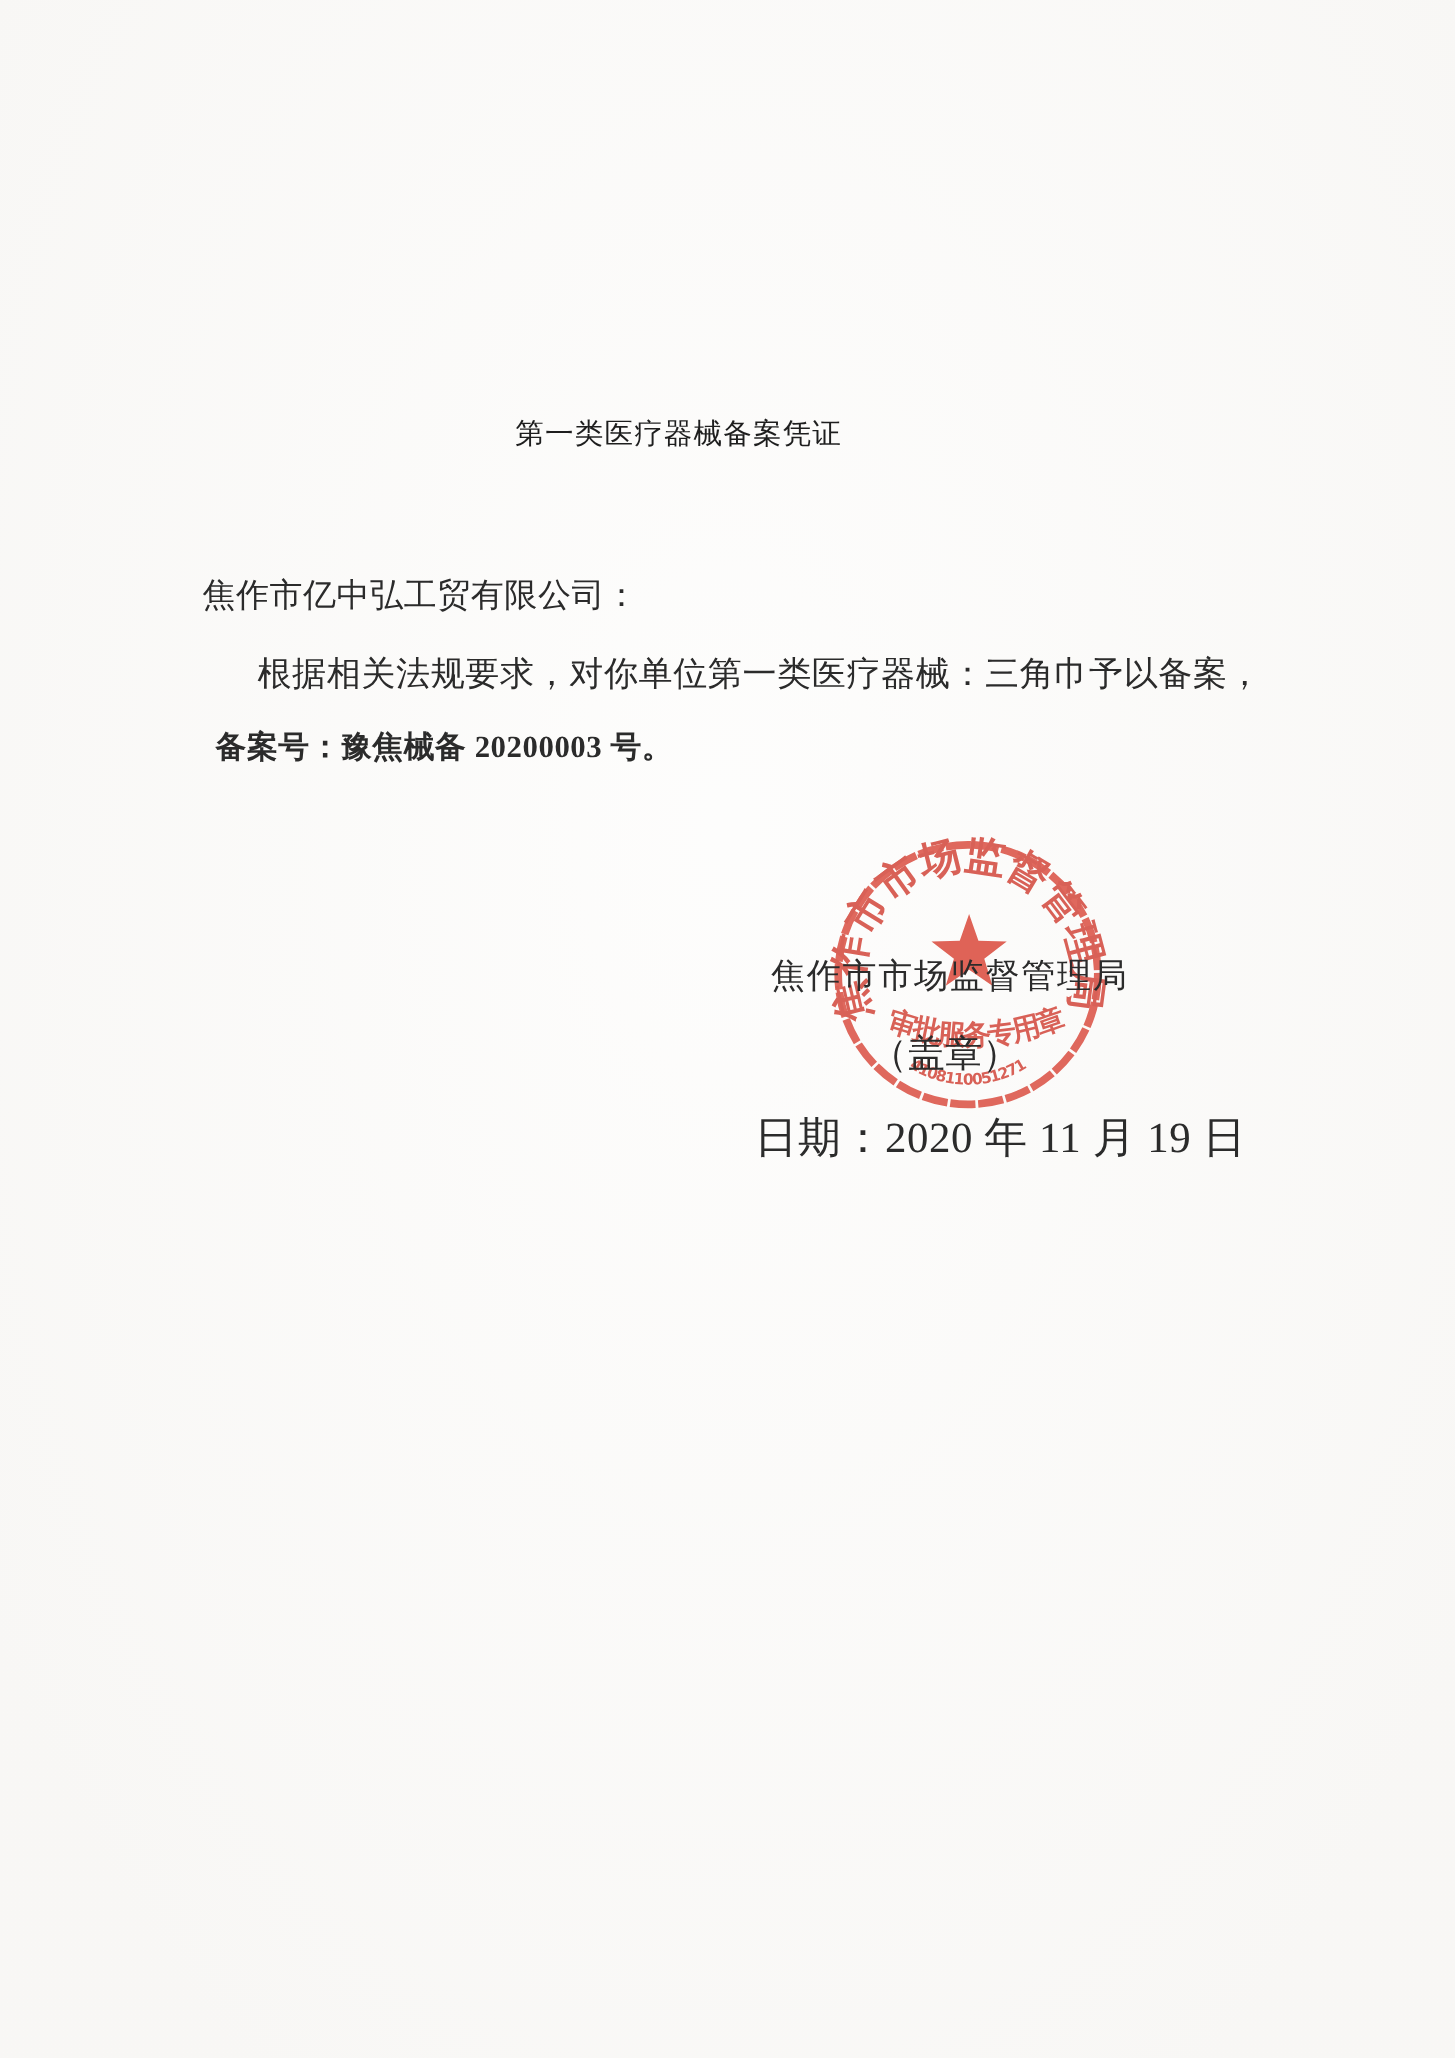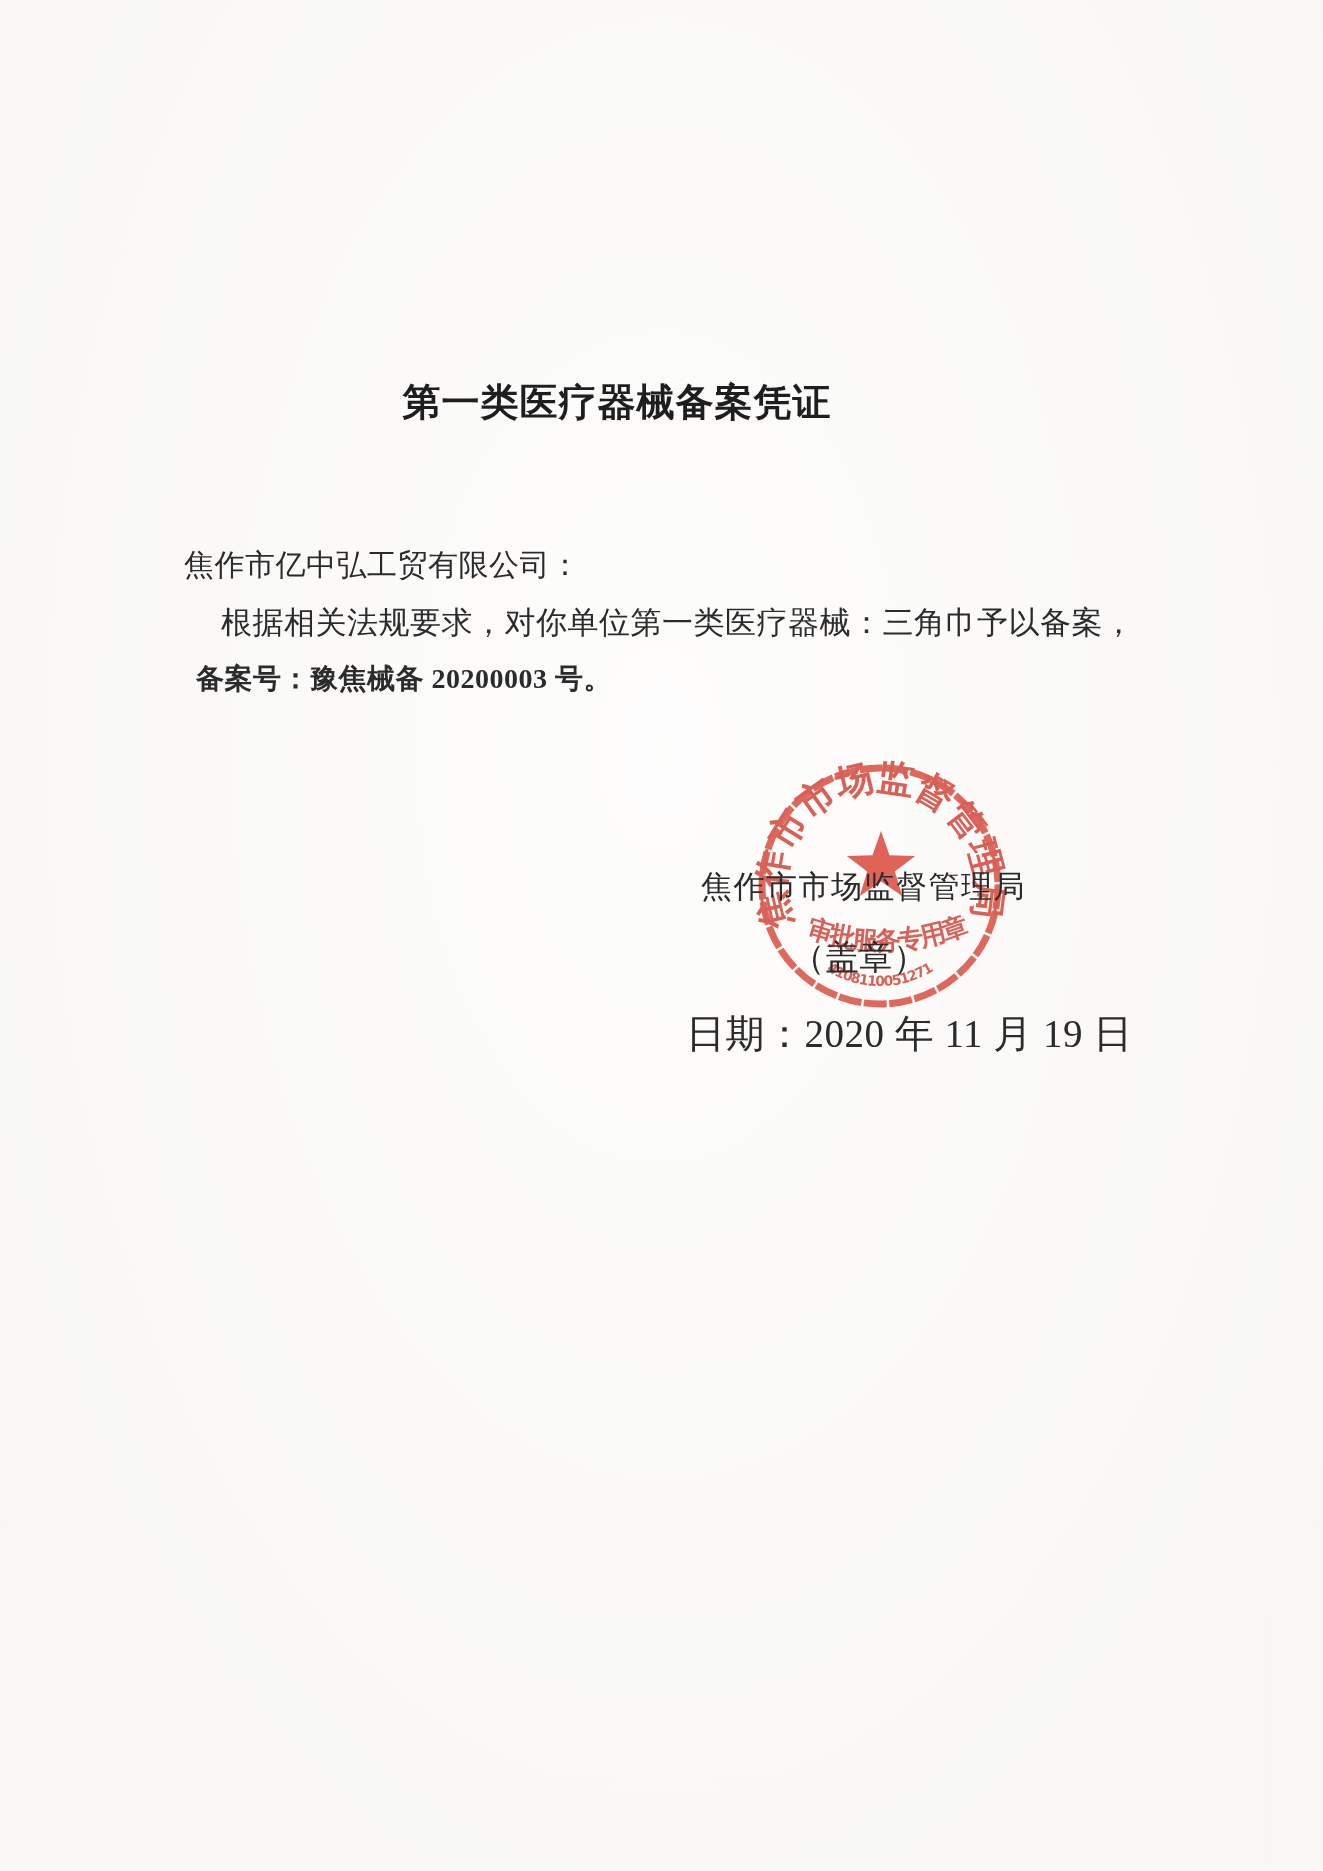--- a/index.html
+++ b/index.html
@@ -19,34 +19,34 @@
     inset: 0;
     background:
       radial-gradient(ellipse at 50% 40%, rgba(255,255,255,0.6), rgba(0,0,0,0.012) 85%),
       #fbfaf8;
   }
   .abs { position: absolute; }
   .doc-title {
     top: 377px;
     left: 617px;
     transform: translateX(-50%);
-    font-size: 38px;
+    font-size: 26px;
     letter-spacing: 1px;
     color: #1e1e1e;
     white-space: nowrap;
-    font-weight: 700;
+    font-weight: 400;
     z-index: 3;
   }
   .body-line {
     color: #2b2b2b;
     white-space: nowrap;
     z-index: 3;
   }
-  .recipient   { left: 184px; top: 521px; font-size: 30px; letter-spacing: 0.5px; margin-top: 24px; }
-  .para1       { left: 221px; top: 592px; font-size: 31px; letter-spacing: 0.5px; margin-top: 10px; }
+  .recipient   { left: 184px; top: 521px; font-size: 30px; letter-spacing: 0.5px; }
+  .para1       { left: 234px; top: 592px; font-size: 31px; letter-spacing: 0.5px; }
   .para2       { left: 196px; top: 660px; font-size: 28px; letter-spacing: 0.5px; font-weight: bold; }
   .issuer      { left: 701px; top: 866px; font-size: 31px; letter-spacing: 1.5px; }
   .seal-note   { left: 791px; top: 935px; font-size: 34px; }
   .date-line   { left: 686px; top: 1007px; font-size: 39px; letter-spacing: 0.5px; }
   .stamp-wrap {
     left: 752px;
     top: 758px;
     width: 256px;
     height: 256px;
     z-index: 2;

